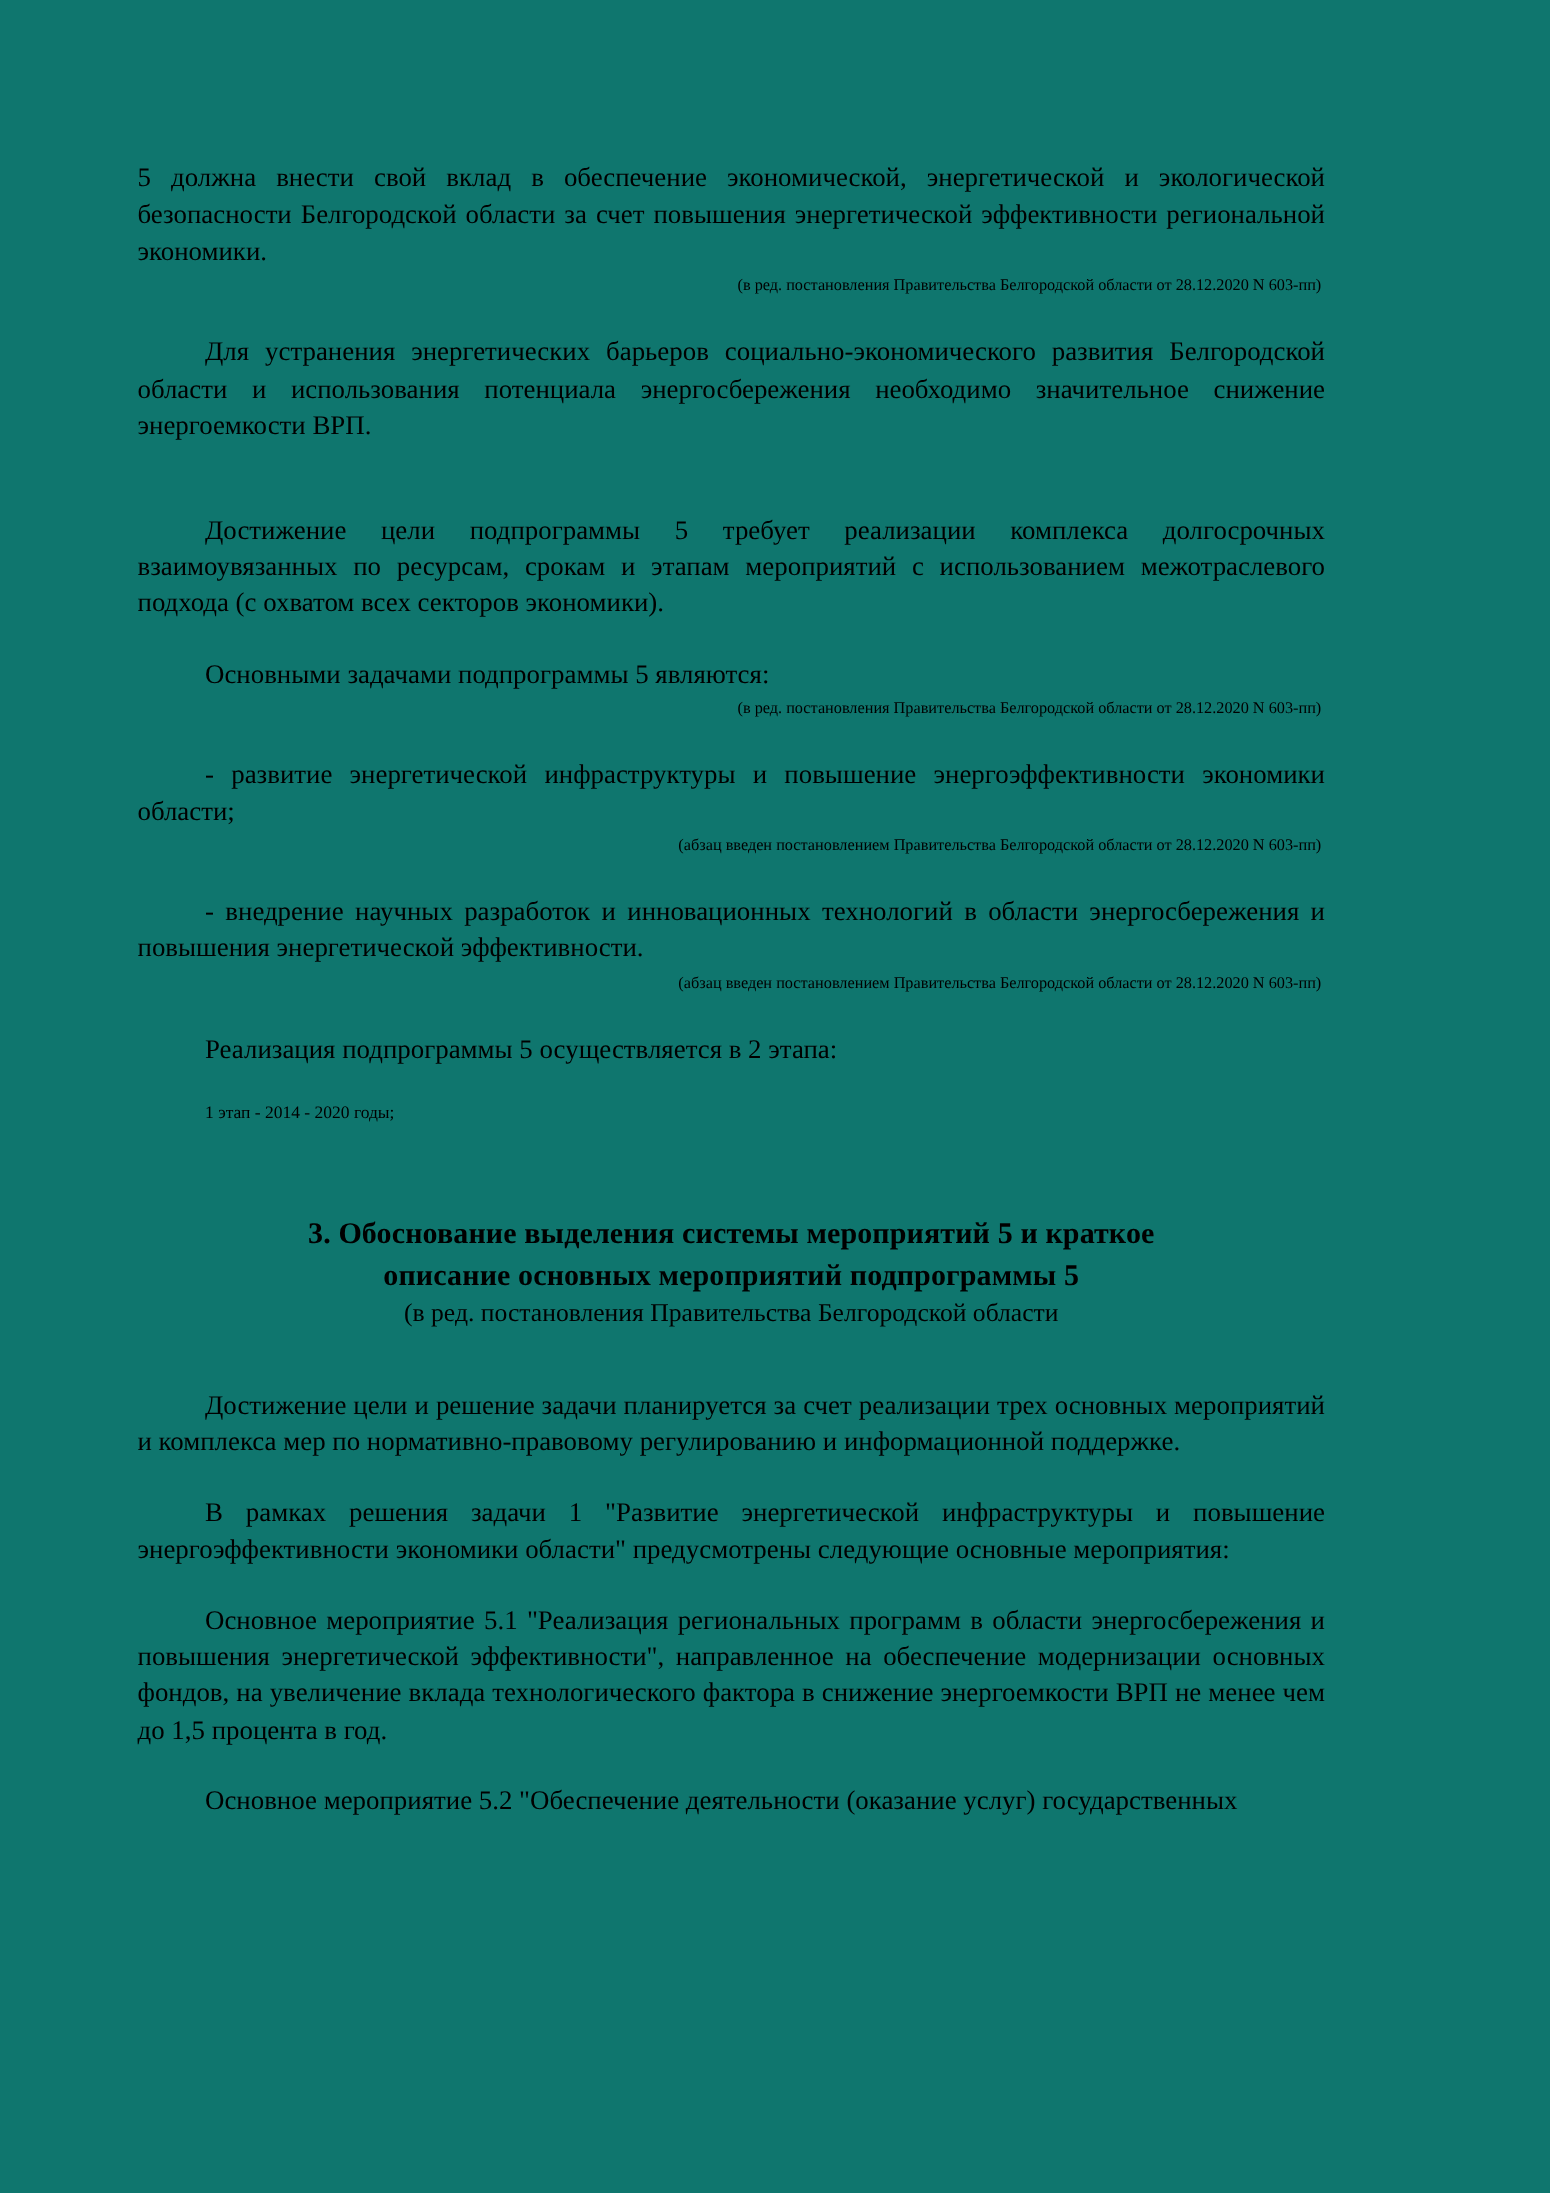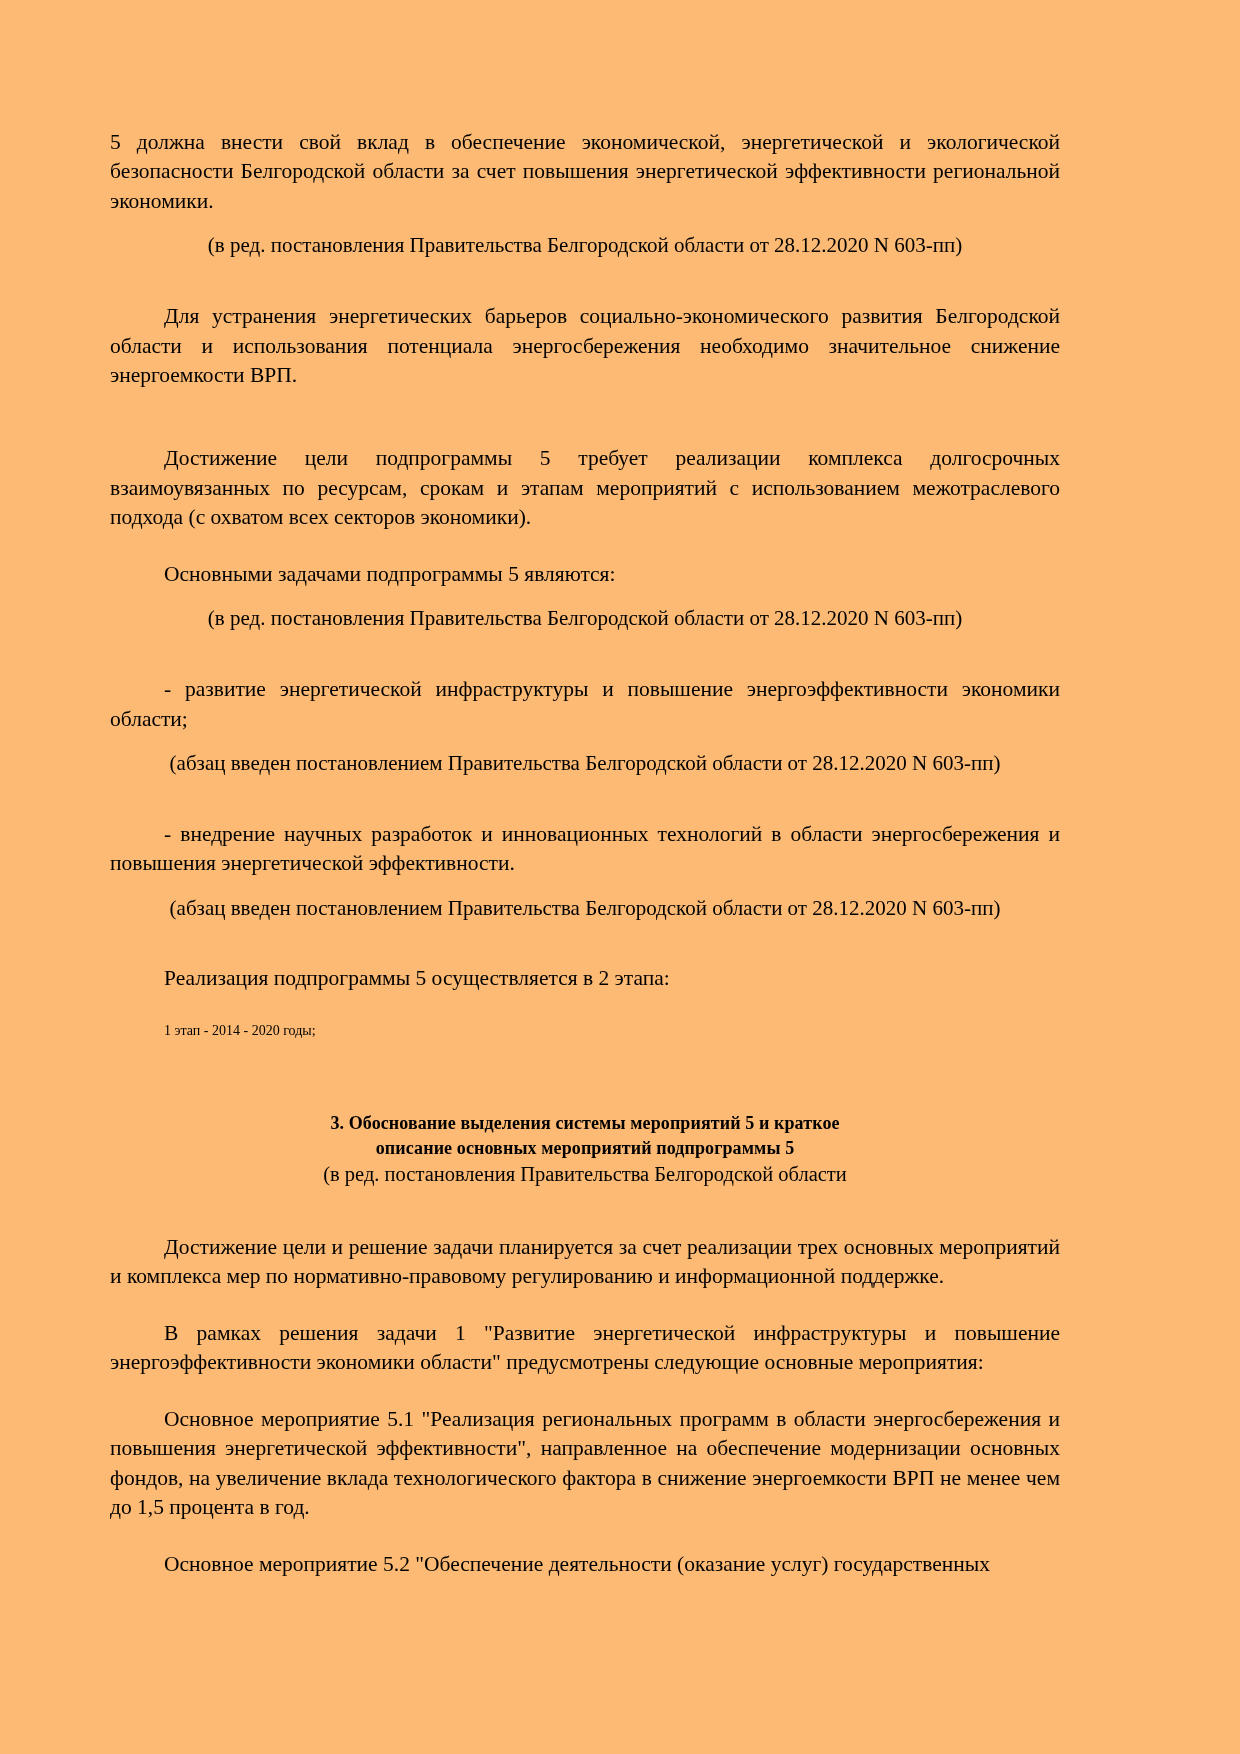--- a/index.html
+++ b/index.html
@@ -14,21 +14,21 @@
     color: #000000;
     position: relative;
     overflow: hidden;
   }
   .page {
     position: absolute;
     left: 0;
     top: 0;
     width: 1240px;
     height: 1754px;
-    background: #fdba74;
+    background: #0f766e;
   }
   .content {
     position: absolute;
     left: 110px;
     top: 128px;
     width: 950px;
   }
 
   
   p {
@@ -40,25 +40,25 @@
     line-height: 1.37;
     text-align: justify;
     text-align-last: left;
     text-indent: 54px;
     hyphens: none;
   }
   .body-par.no-indent {
     text-indent: 0;
   }
   .amend {
-    font-size: 21px;
+    font-size: 13px;
     line-height: 1.37;
-    text-align: center;
+    text-align: right;
     text-indent: 0;
-    margin: 15px;
+    margin: 3px;
   }
   .stage {
     font-size: 14px;
     line-height: 1.37;
     text-indent: 54px;
     text-align: left;
   }
   .gap {
     height: 27px;
   }
@@ -66,21 +66,21 @@
     height: 44px;
   }
 
   
   .heading-block {
     margin: 0;
     padding: 0;
     text-align: center;
   }
   .heading-line {
-    font-size: 18px;
+    font-size: 24px;
     font-weight: bold;
     line-height: 1.39;
     text-align: center;
     letter-spacing: 0.1px;
   }
   .heading-sub {
     font-size: 20.5px;
     font-weight: normal;
     line-height: 1.36;
     text-align: center;

